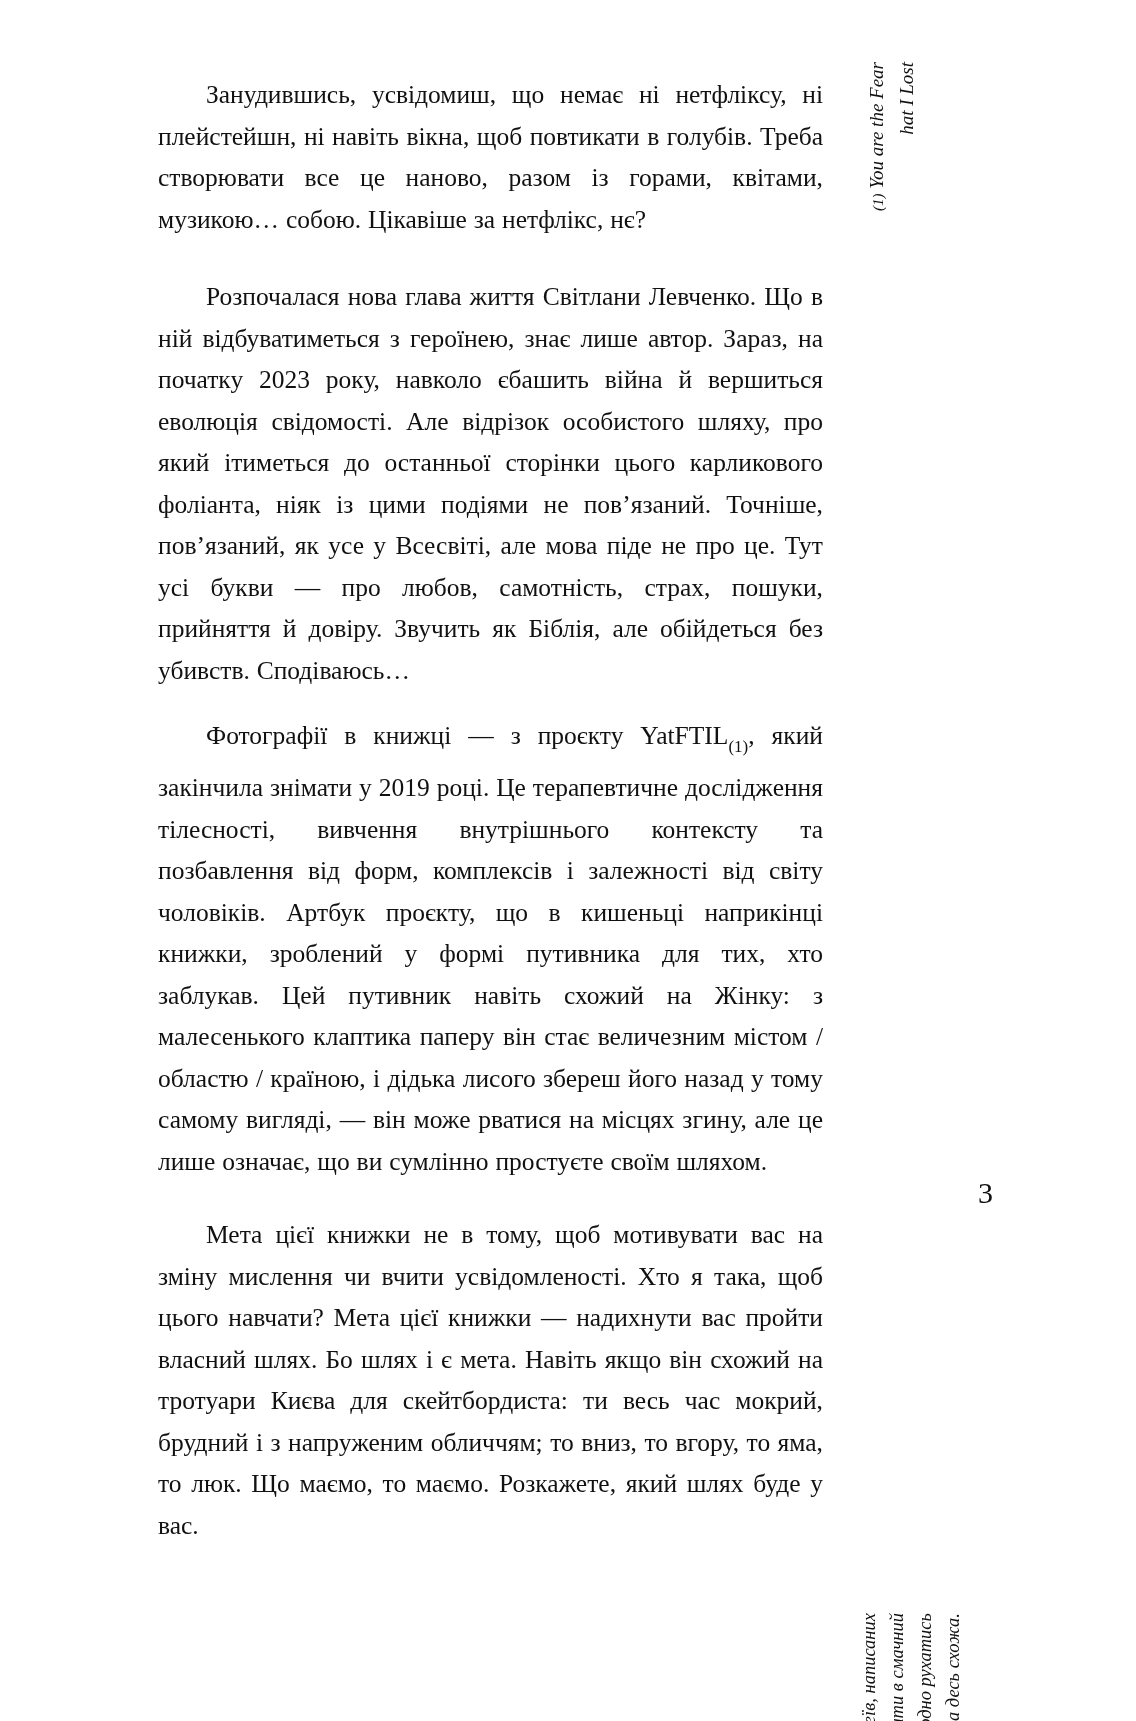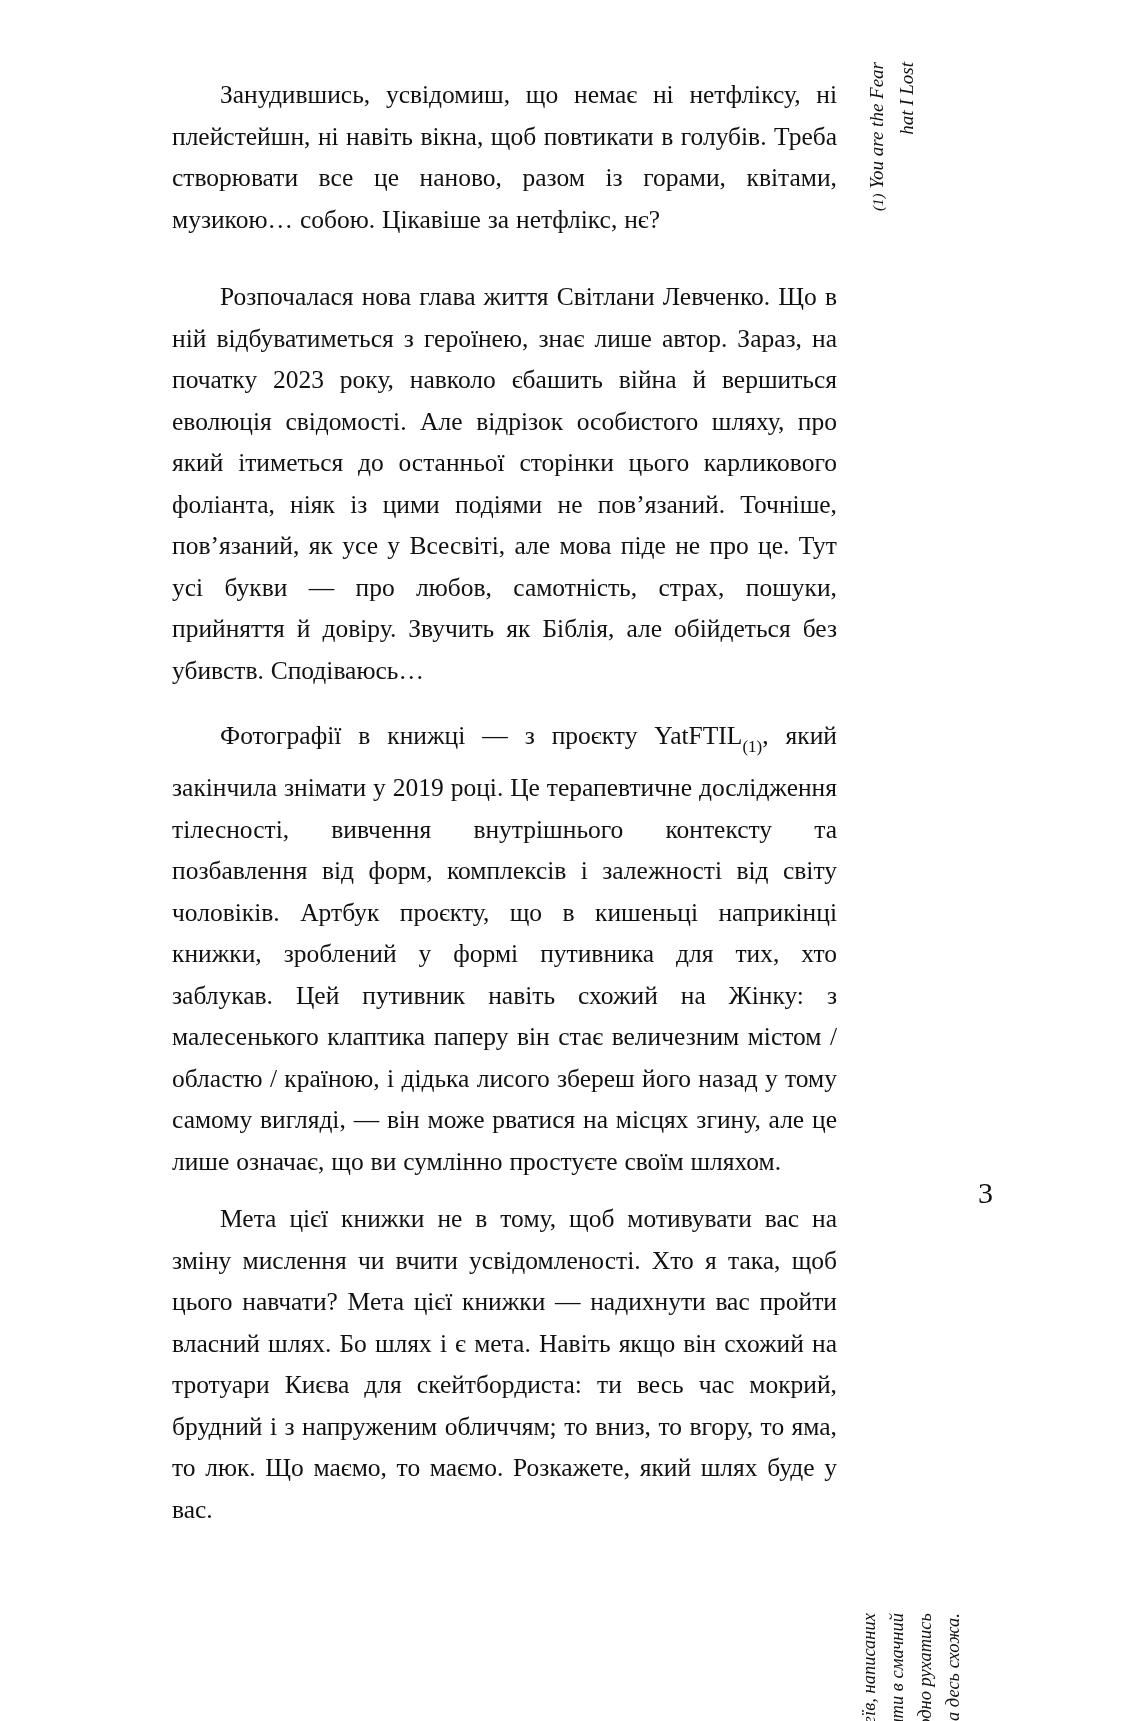--- a/index.html
+++ b/index.html
@@ -13,39 +13,39 @@
     height: 1721px;
     background: #ffffff;
     overflow: hidden;
     font-family: "Liberation Serif", "DejaVu Serif", serif;
     color: #111111;
   }
 
   
   .text-column {
     position: absolute;
-    left: 172px;
+    left: 158px;
     top: 74px;
     width: 665px;
   }
   .para {
     margin: 0 0 32px 0;
     font-size: 25.5px;
     line-height: 41.5px;
     text-align: justify;
     text-indent: 48px;
     hyphens: none;
     word-spacing: 0.02em;
   }
   .para:last-child { margin-bottom: 16px; }
 
   
   .para.p1 { margin-bottom: 36px; }
   .para.p2 { margin-bottom: 24px; }
-  .para.p3 { margin-bottom: 16px; }
+  .para.p3 { margin-bottom: 32px; }
 
   .fn-ref {
     font-size: 17px;
     vertical-align: -0.45em;
     letter-spacing: 0;
   }
 
   
   .footnote-block {
     position: absolute;

